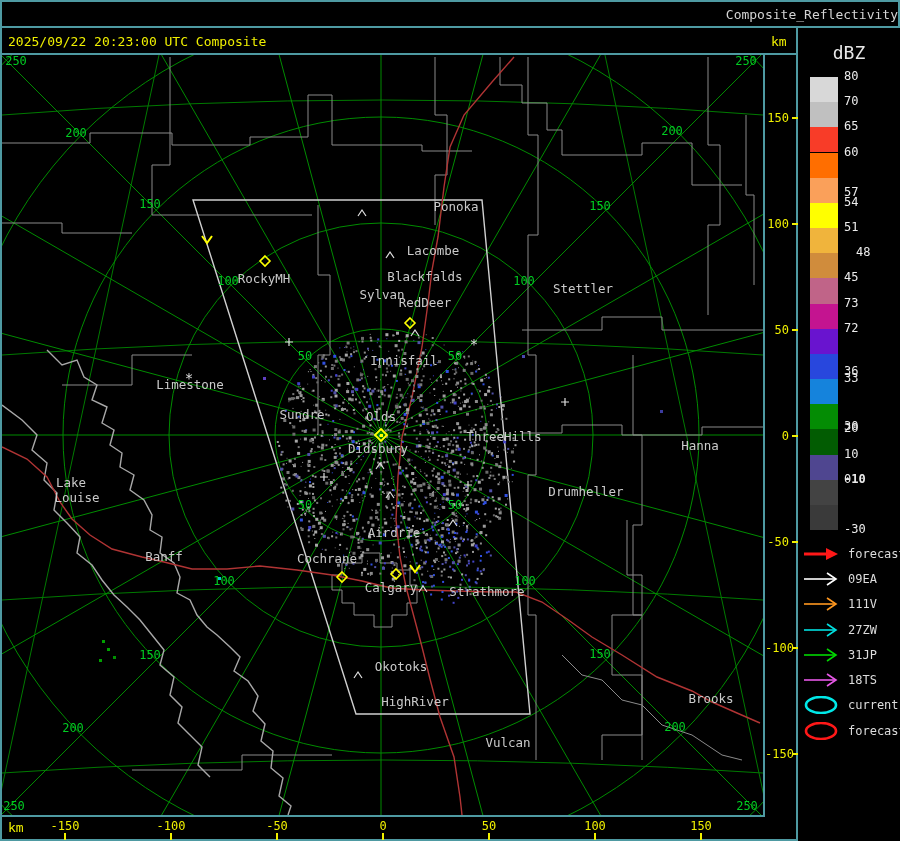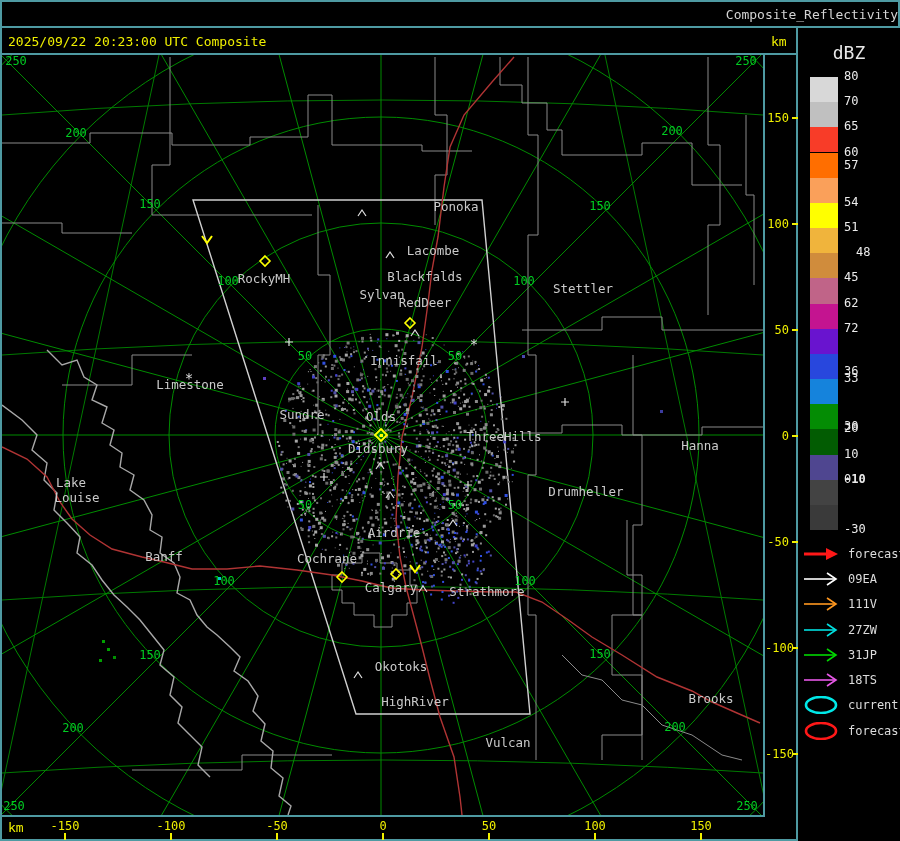--- a/index.html
+++ b/index.html
@@ -1841,31 +1841,31 @@
     <div class="dbz-title">dBZ</div>
   <div class="cb-block" style="top:49.0px;height:25.2px;background:#d8d8d8;"></div>
       <div class="cb-label" style="top:49.0px;">80</div>
       <div class="cb-block" style="top:74.2px;height:25.2px;background:#c0c0c0;"></div>
       <div class="cb-label" style="top:74.2px;">70</div>
       <div class="cb-block" style="top:99.3px;height:25.2px;background:#f83c28;"></div>
       <div class="cb-label" style="top:99.3px;">65</div>
       <div class="cb-block" style="top:124.5px;height:25.2px;background:#ff6e00;"></div>
       <div class="cb-label" style="top:124.5px;">60</div>
       <div class="cb-block" style="top:149.7px;height:25.2px;background:#faa05a;"></div>
-      <div class="cb-label" style="top:138px;">57</div>
+      <div class="cb-label" style="top:165px;">57</div>
       <div class="cb-block" style="top:174.9px;height:25.2px;background:#ffff00;"></div>
       <div class="cb-label" style="top:174.9px;">54</div>
       <div class="cb-block" style="top:200.0px;height:25.2px;background:#f0b43c;"></div>
       <div class="cb-label" style="top:200.0px;">51</div>
       <div class="cb-block" style="top:225.2px;height:25.2px;background:#d08c3c;"></div>
       <div class="cb-label" style="top:225.2px;margin-left:12px;">48</div>
       <div class="cb-block" style="top:250.4px;height:25.2px;background:#c06488;"></div>
       <div class="cb-label" style="top:250.4px;">45</div>
       <div class="cb-block" style="top:275.5px;height:25.2px;background:#c41490;"></div>
-      <div class="cb-label" style="top:275.5px;">62</div>
+      <div class="cb-label" style="top:275.5px;">73</div>
       <div class="cb-block" style="top:300.7px;height:25.2px;background:#6914cf;"></div>
       <div class="cb-label" style="top:300.7px;">72</div>
       <div class="cb-block" style="top:325.9px;height:25.2px;background:#2847dd;"></div>
       <div class="cb-label" style="top:344px;">36</div>
       <div class="cb-block" style="top:351.0px;height:25.2px;background:#1583dc;"></div>
       <div class="cb-label" style="top:351.0px;">33</div>
       <div class="cb-block" style="top:376.2px;height:25.2px;background:#048c04;"></div>
       <div class="cb-label" style="top:376.2px;margin-top:15px;">30</div>
       <div class="cb-block" style="top:401.4px;height:25.2px;background:#025c02;"></div>
       <div class="cb-label" style="top:401.4px;">20</div>

